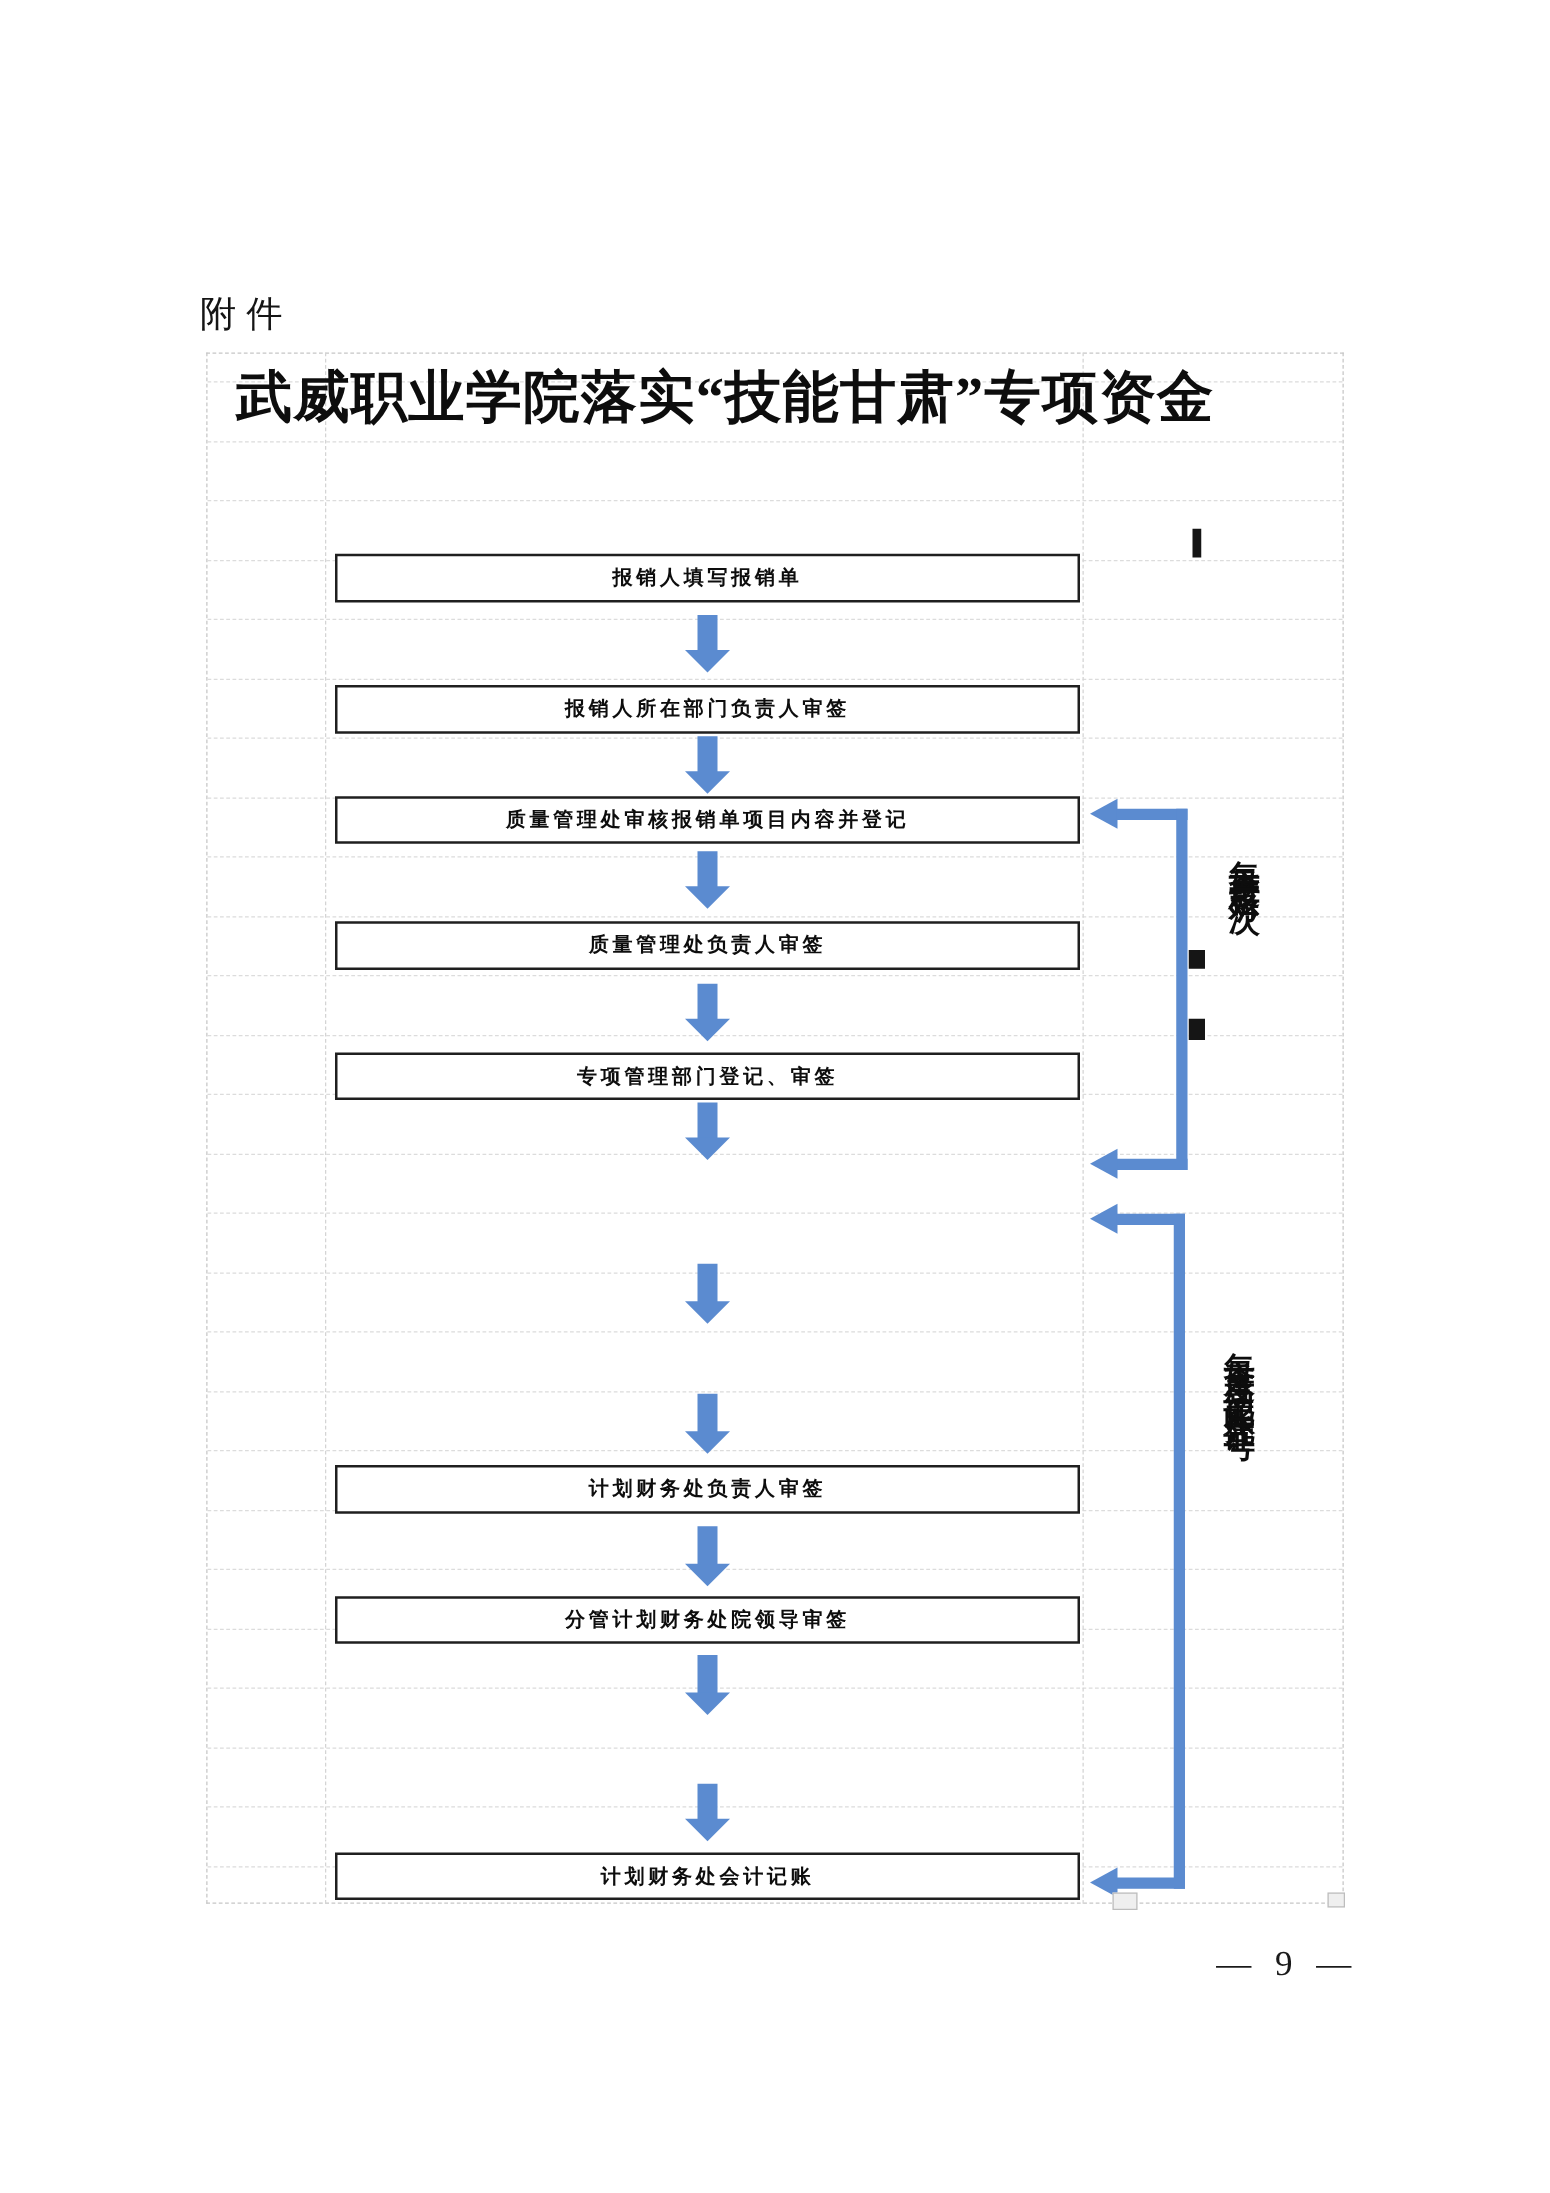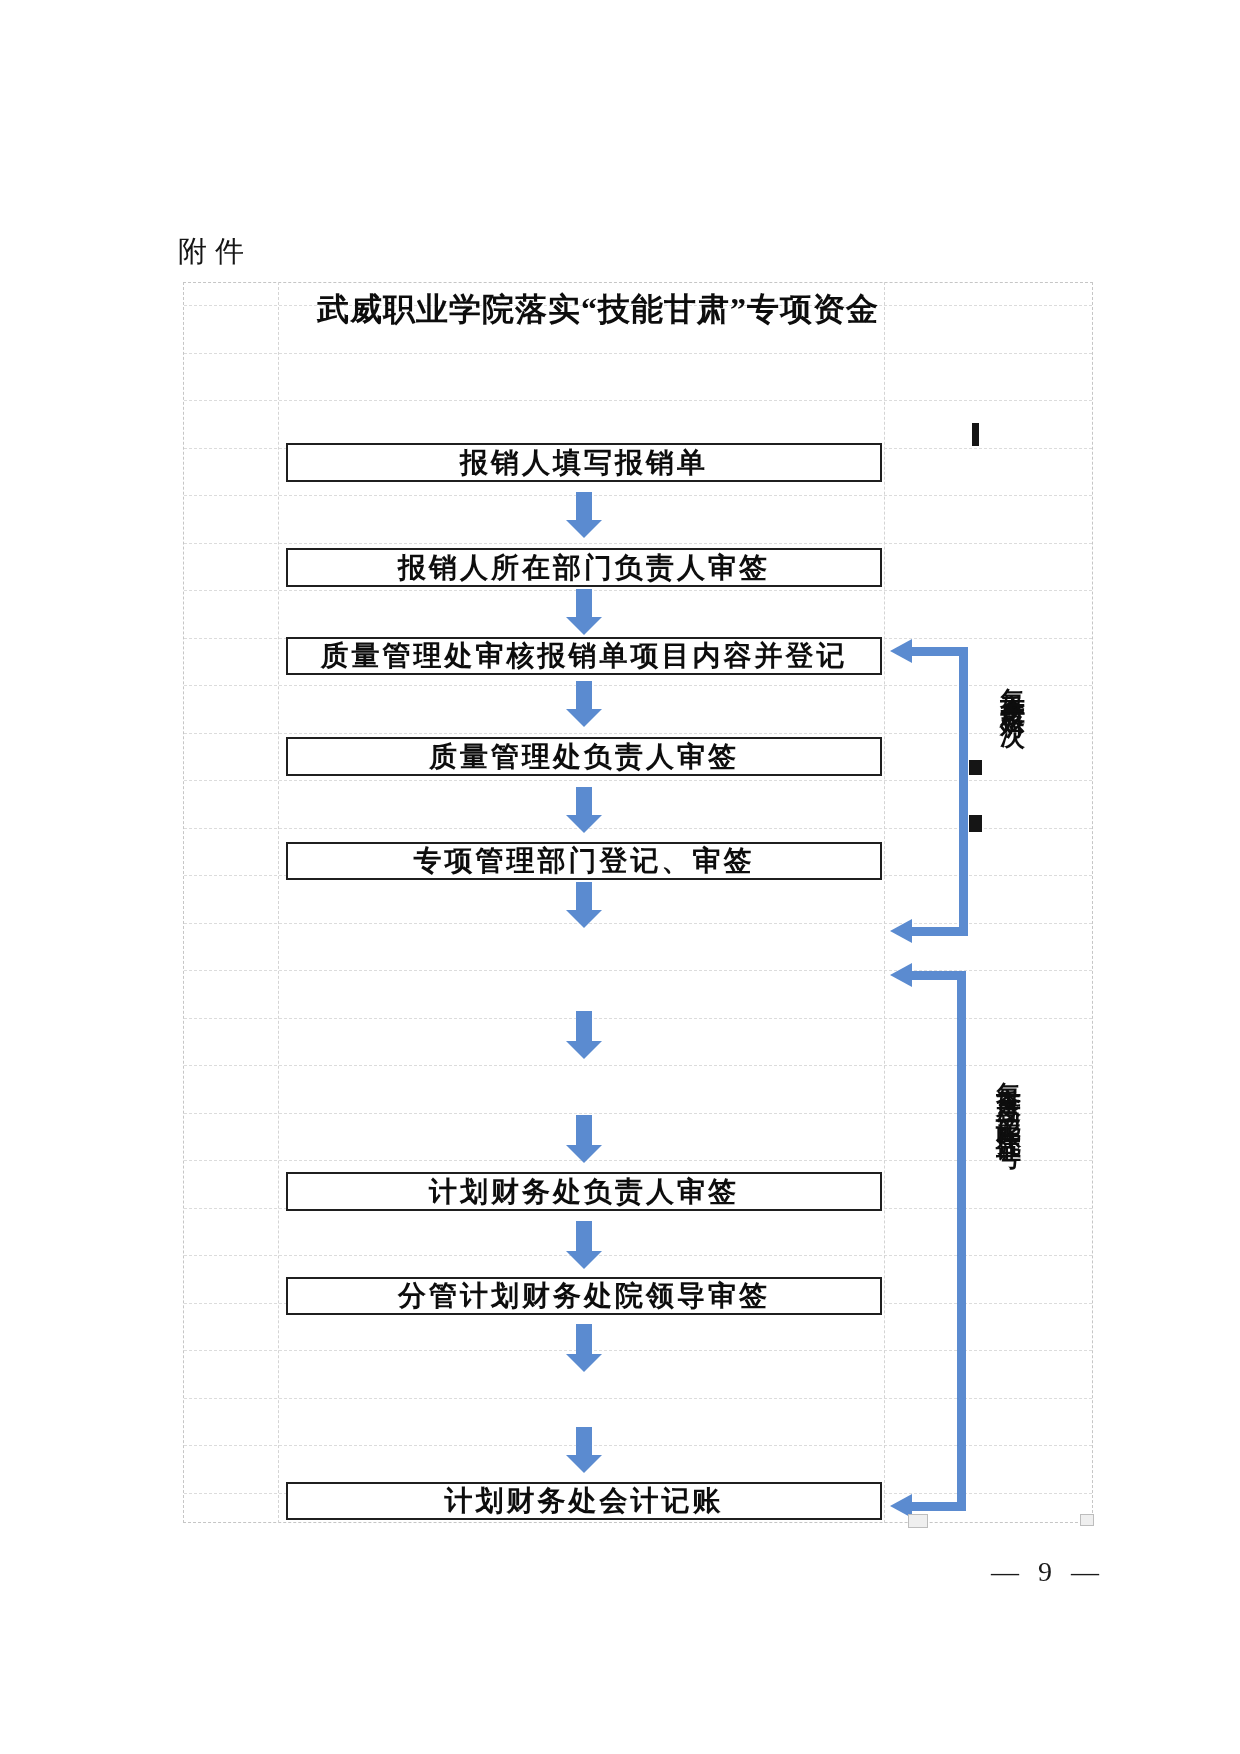--- a/index.html
+++ b/index.html
@@ -3,21 +3,20 @@
 <meta charset="utf-8">
 <style>
   html,body{margin:0;padding:0;background:#ffffff;}
   .page{
     position:relative;
     width:1132px;height:1754px;
     background:#ffffff;
     font-family:"Liberation Serif","DejaVu Serif",serif;
     overflow:hidden;
     color:#111;
-    margin-left:18px;
   }
   .attachment{
     position:absolute;left:160px;top:232px;
     font-size:29px;letter-spacing:8px;color:#151515;
   }
   .canvas-border{
     position:absolute;left:165px;top:282px;width:910px;height:1241px;
     border:1px dashed #c6c6c6;box-sizing:border-box;
   }
   .grid-hline{
@@ -25,28 +24,28 @@
     border-top:1px dashed #dcdcdc;
   }
   .grid-vline{
     position:absolute;top:282px;height:1241px;width:0;
     border-left:1px dashed #d4d4d4;
   }
   .title{
     position:absolute;left:170px;width:820px;text-align:center;
     font-weight:bold;color:#0d0d0d;
   }
-  .title-1{top:288px;font-size:32px;letter-spacing:1px;}
+  .title-1{top:288px;font-size:45px;letter-spacing:1px;}
   .title-2{top:356px;font-size:36px;letter-spacing:2px;}
   .flow-box{
     position:absolute;left:268px;width:596px;
     border:2px solid #1f1f1f;box-sizing:border-box;
     background:#ffffff;
     display:flex;align-items:center;justify-content:center;
-    font-size:28px;font-weight:bold;letter-spacing:3px;color:#0d0d0d;
+    font-size:16px;font-weight:bold;letter-spacing:3px;color:#0d0d0d;
   }
   .varrow{position:absolute;width:36px;}
   .varrow-shaft{
     position:absolute;left:10px;top:0;width:16px;height:calc(100% - 17px);
     background:#5b8bd0;
   }
   .varrow-head{
     position:absolute;left:0;bottom:0;width:0;height:0;
     border-left:18px solid transparent;border-right:18px solid transparent;
     border-top:18px solid #5b8bd0;

